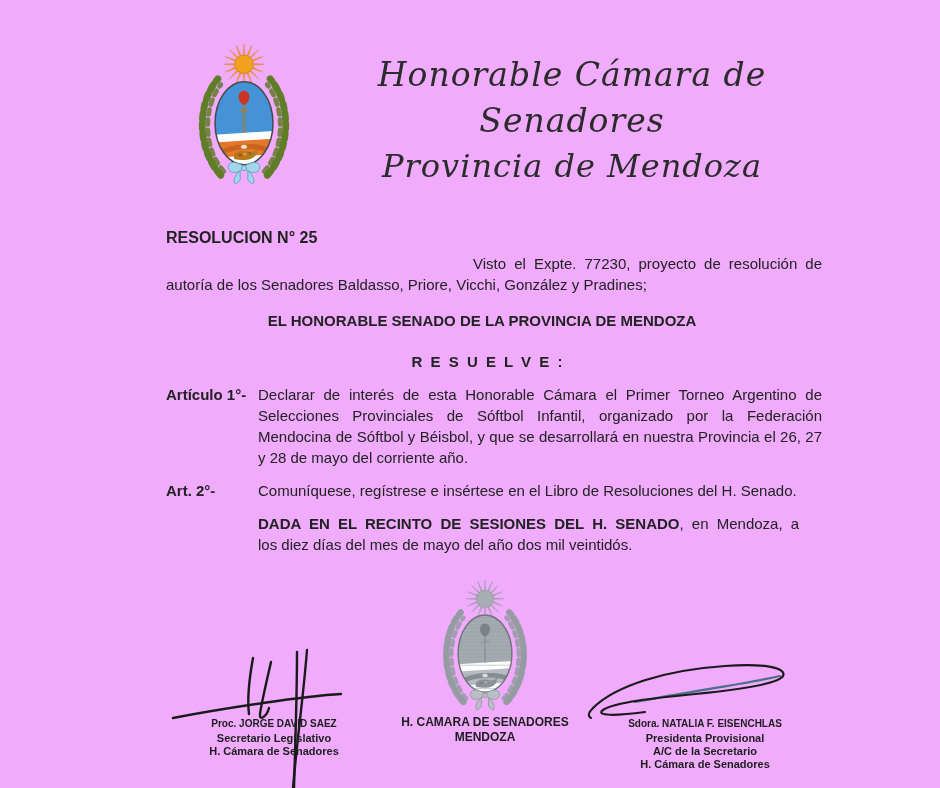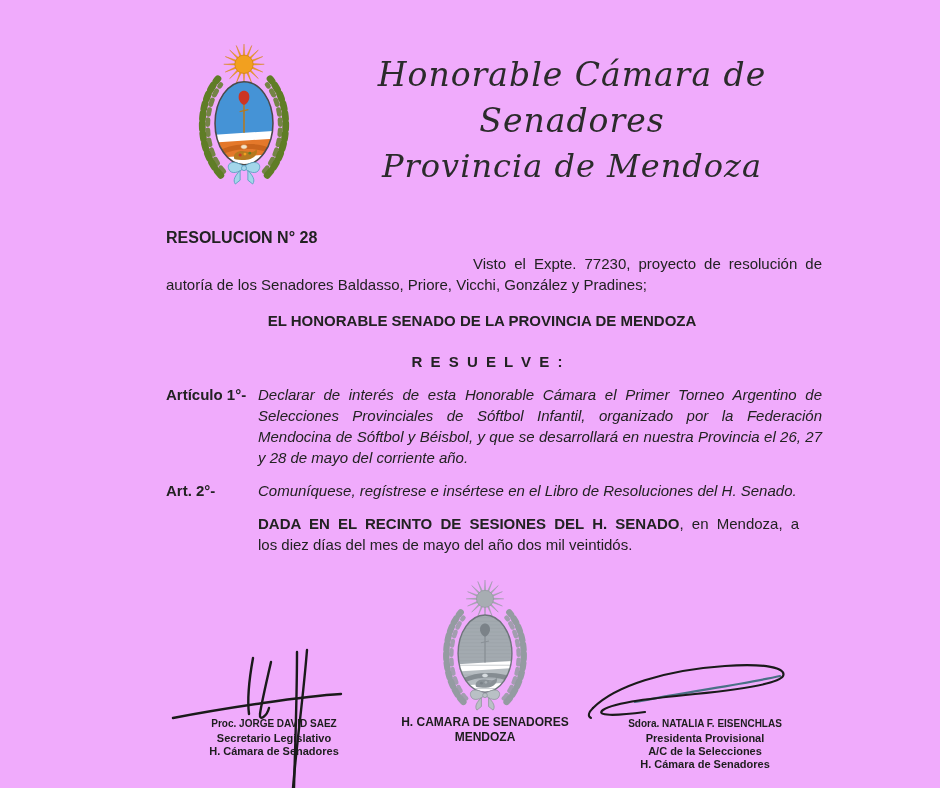--- a/index.html
+++ b/index.html
@@ -23,21 +23,21 @@
   .header-titles .t1 { font-size:33px; letter-spacing:1px; line-height:46px; }
   .header-titles .t2 { font-size:32px; letter-spacing:1px; line-height:44px; }
   
   .doc-body { position:absolute; left:166px; top:228px; width:656px; font-size:15px; line-height:21px; }
   .res-number { font-weight:700; font-size:16px; line-height:20px; }
   .visto { margin-top:5px; text-indent:307px; text-align:justify; }
   .h-body { margin-top:15px; text-align:center; font-weight:700; transform:translateX(-12px); }
   .h-resolve { margin-top:20px; text-align:center; font-weight:700; letter-spacing:2px; transform:translateX(-6px); }
   .article { display:flex; margin-top:12px; }
   .article .label { flex:0 0 92px; font-weight:700; }
-  .article .text { width:564px; text-align:justify;font-style:italic; }
+  .article .text { width:564px; text-align:justify; }
   .closing { margin:12px 0 0 92px; width:564px; }
   .closing .l1 { word-spacing:4px; }
   .closing .b { font-weight:700; }
   
   .seal-bottom { position:absolute; left:431px; top:580px; width:108px; height:131px; }
   .sig-svg { position:absolute; }
   .sig-left-svg { left:165px; top:640px; width:185px; height:148px; }
   .sig-right-svg { left:575px; top:650px; width:250px; height:80px; }
   .sig-block { position:absolute; text-align:center; color:#1d1d1d; }
   .sig-block .sig-name { font-weight:700; font-size:10px; line-height:16px; white-space:nowrap; }
@@ -133,21 +133,21 @@
     <svg viewBox="0 0 120 146" width="116" height="141">
         <use href="#crest"></use>
       </svg>
   </div>
   <div class="header-titles">
     <div class="t1">Honorable Cámara de Senadores</div>
     <div class="t2">Provincia de Mendoza</div>
   </div>
 
   <div class="doc-body">
-    <div class="res-number">RESOLUCION N° 28</div>
+    <div class="res-number">RESOLUCION N° 25</div>
     <p class="visto">Visto el Expte. 77230, proyecto de resolución de autoría de los Senadores Baldasso, Priore, Vicchi, González y Pradines;</p>
     <div class="h-body">EL HONORABLE SENADO DE LA PROVINCIA DE MENDOZA</div>
     <div class="h-resolve">R E S U E L V E :</div>
 
     <div class="article">
       <div class="label">Artículo 1°-</div>
       <div class="text">Declarar de interés de esta Honorable Cámara el Primer Torneo Argentino de Selecciones Provinciales de Sóftbol Infantil, organizado por la Federación Mendocina de Sóftbol y Béisbol, y que se desarrollará en nuestra Provincia el 26, 27 y 28 de mayo del corriente año.</div>
     </div>
 
     <div class="article">
@@ -192,17 +192,17 @@
   </div>
 
   <div class="sig-block seal-block">
     <div class="seal-line">H. CAMARA DE SENADORES</div>
     <div class="seal-line">MENDOZA</div>
   </div>
 
   <div class="sig-block sig-right-block">
     <div class="sig-name">Sdora. NATALIA F. EISENCHLAS</div>
     <div class="sig-role">Presidenta Provisional</div>
-    <div class="sig-role">A/C de la Selecciones</div>
+    <div class="sig-role">A/C de la Secretario</div>
     <div class="sig-role">H. Cámara de Senadores</div>
   </div>
 
 </div>
 
 </body></html>

